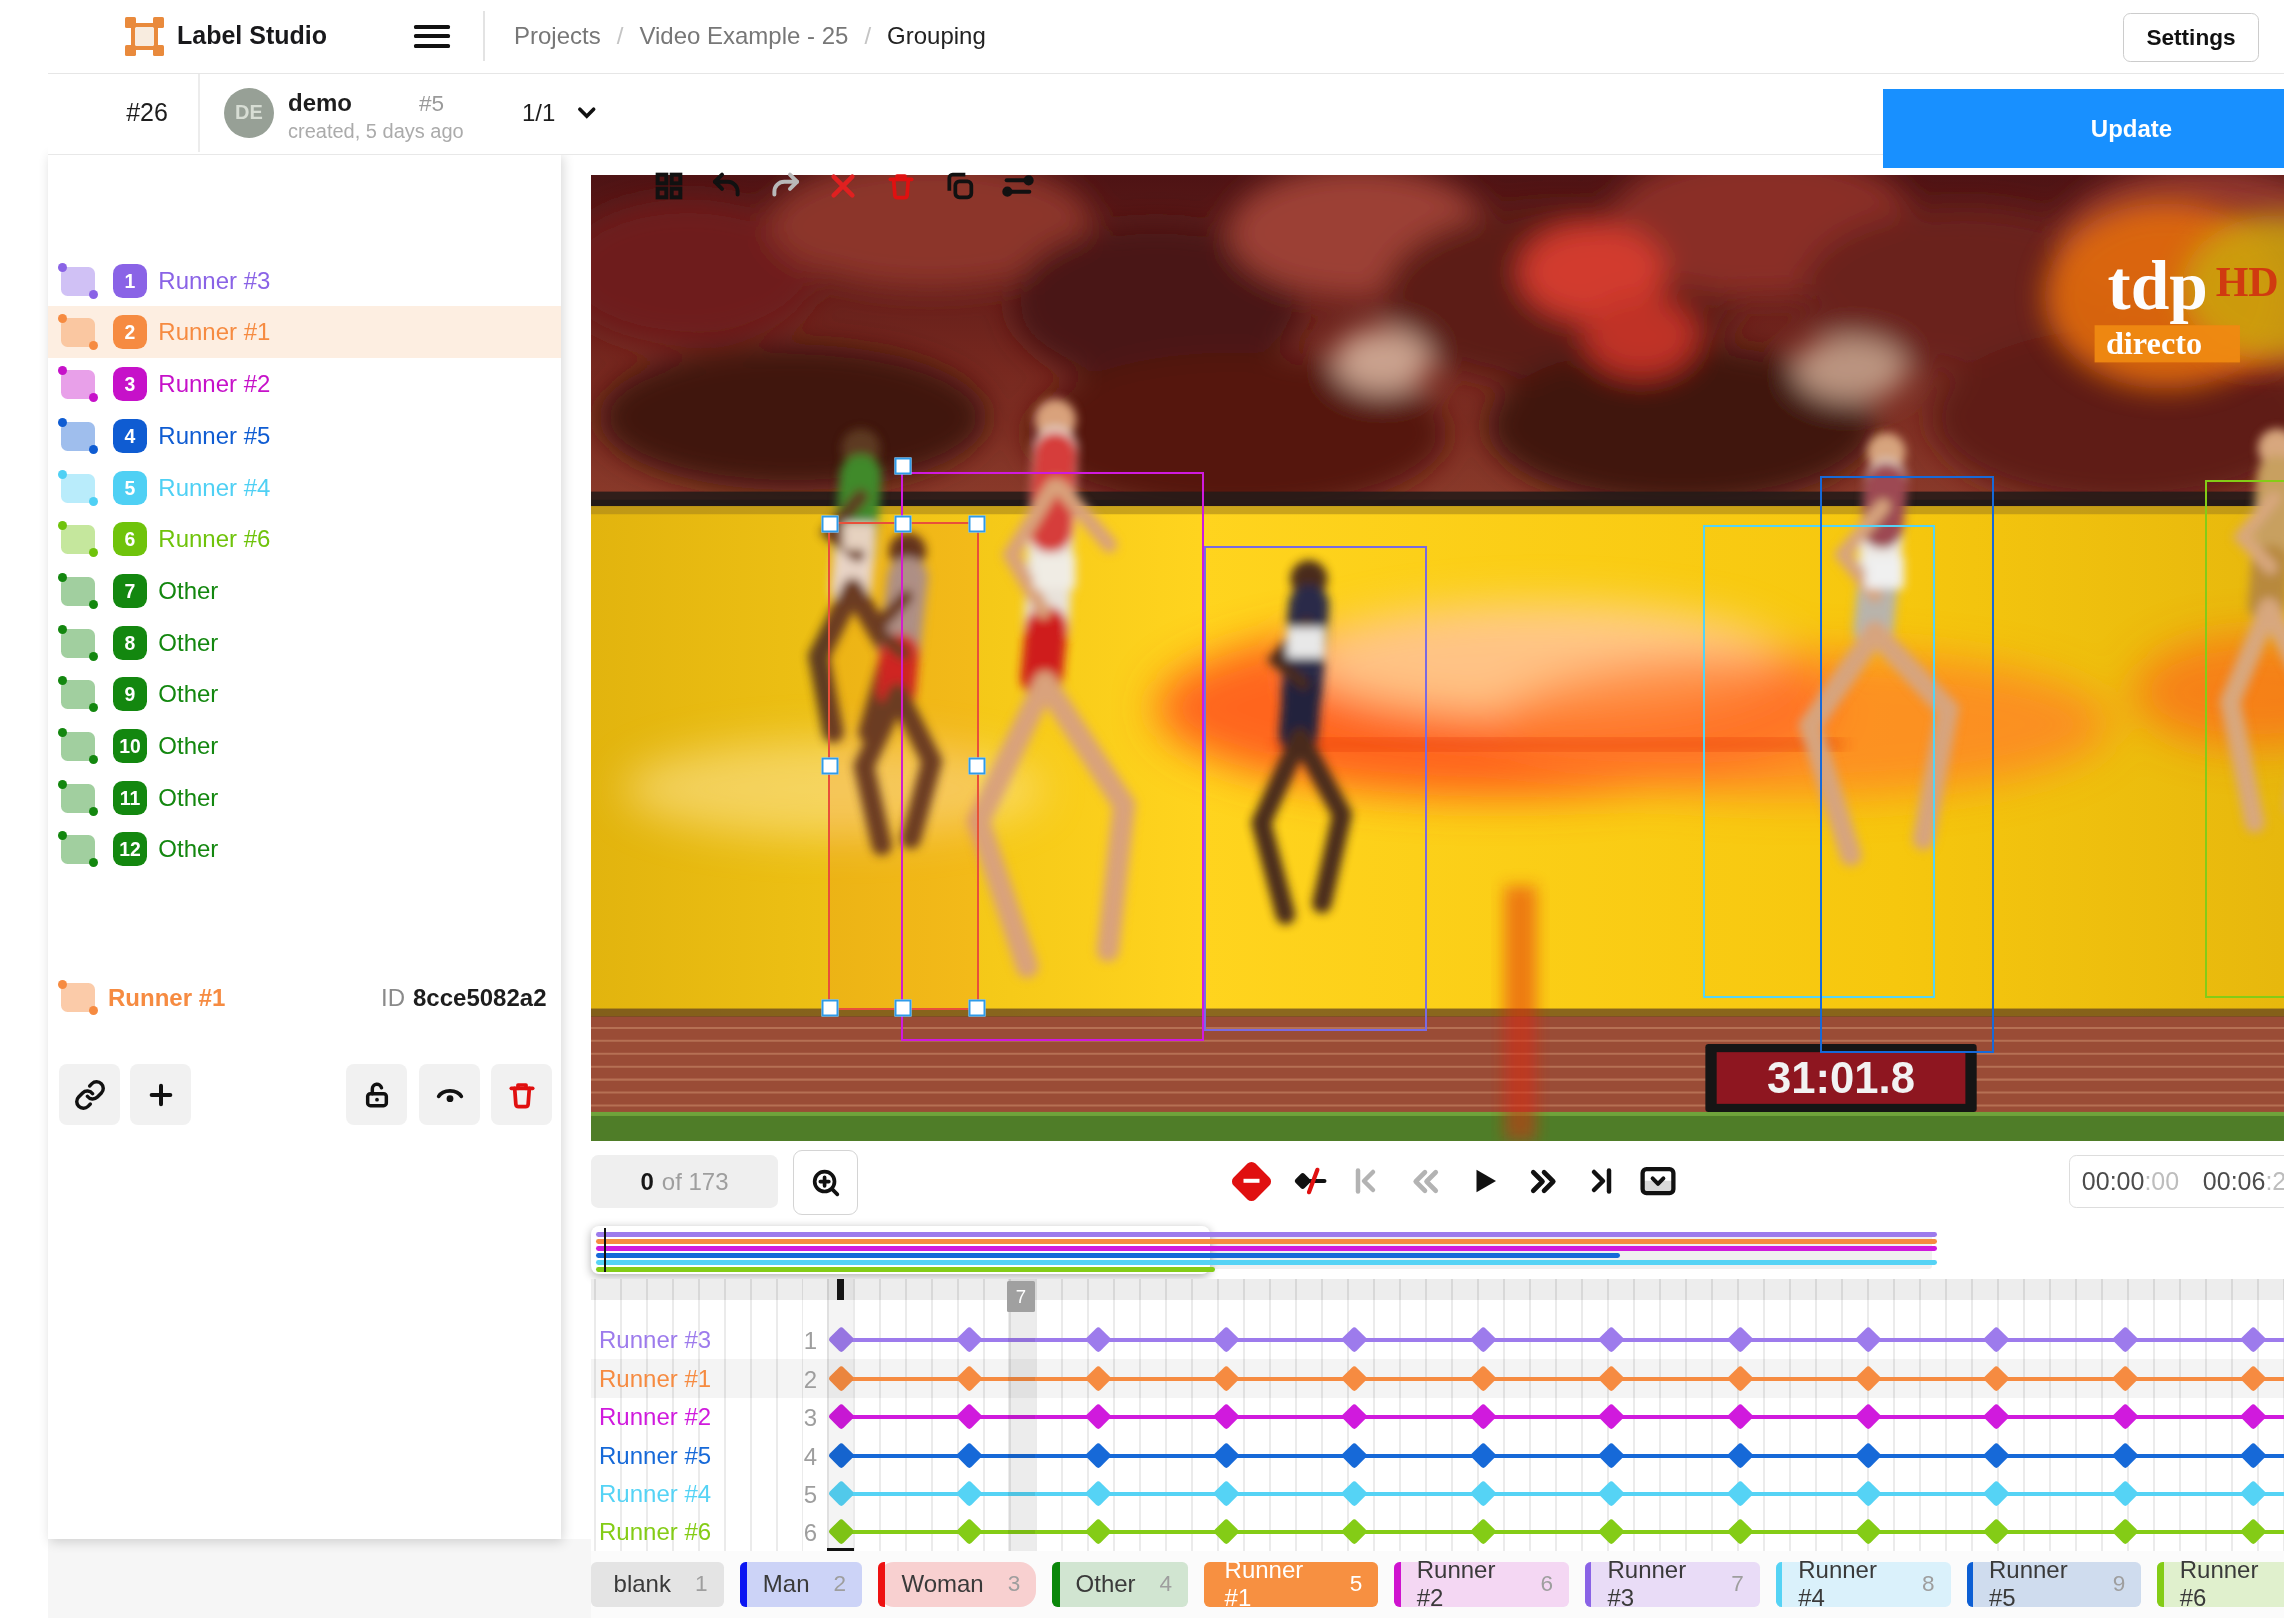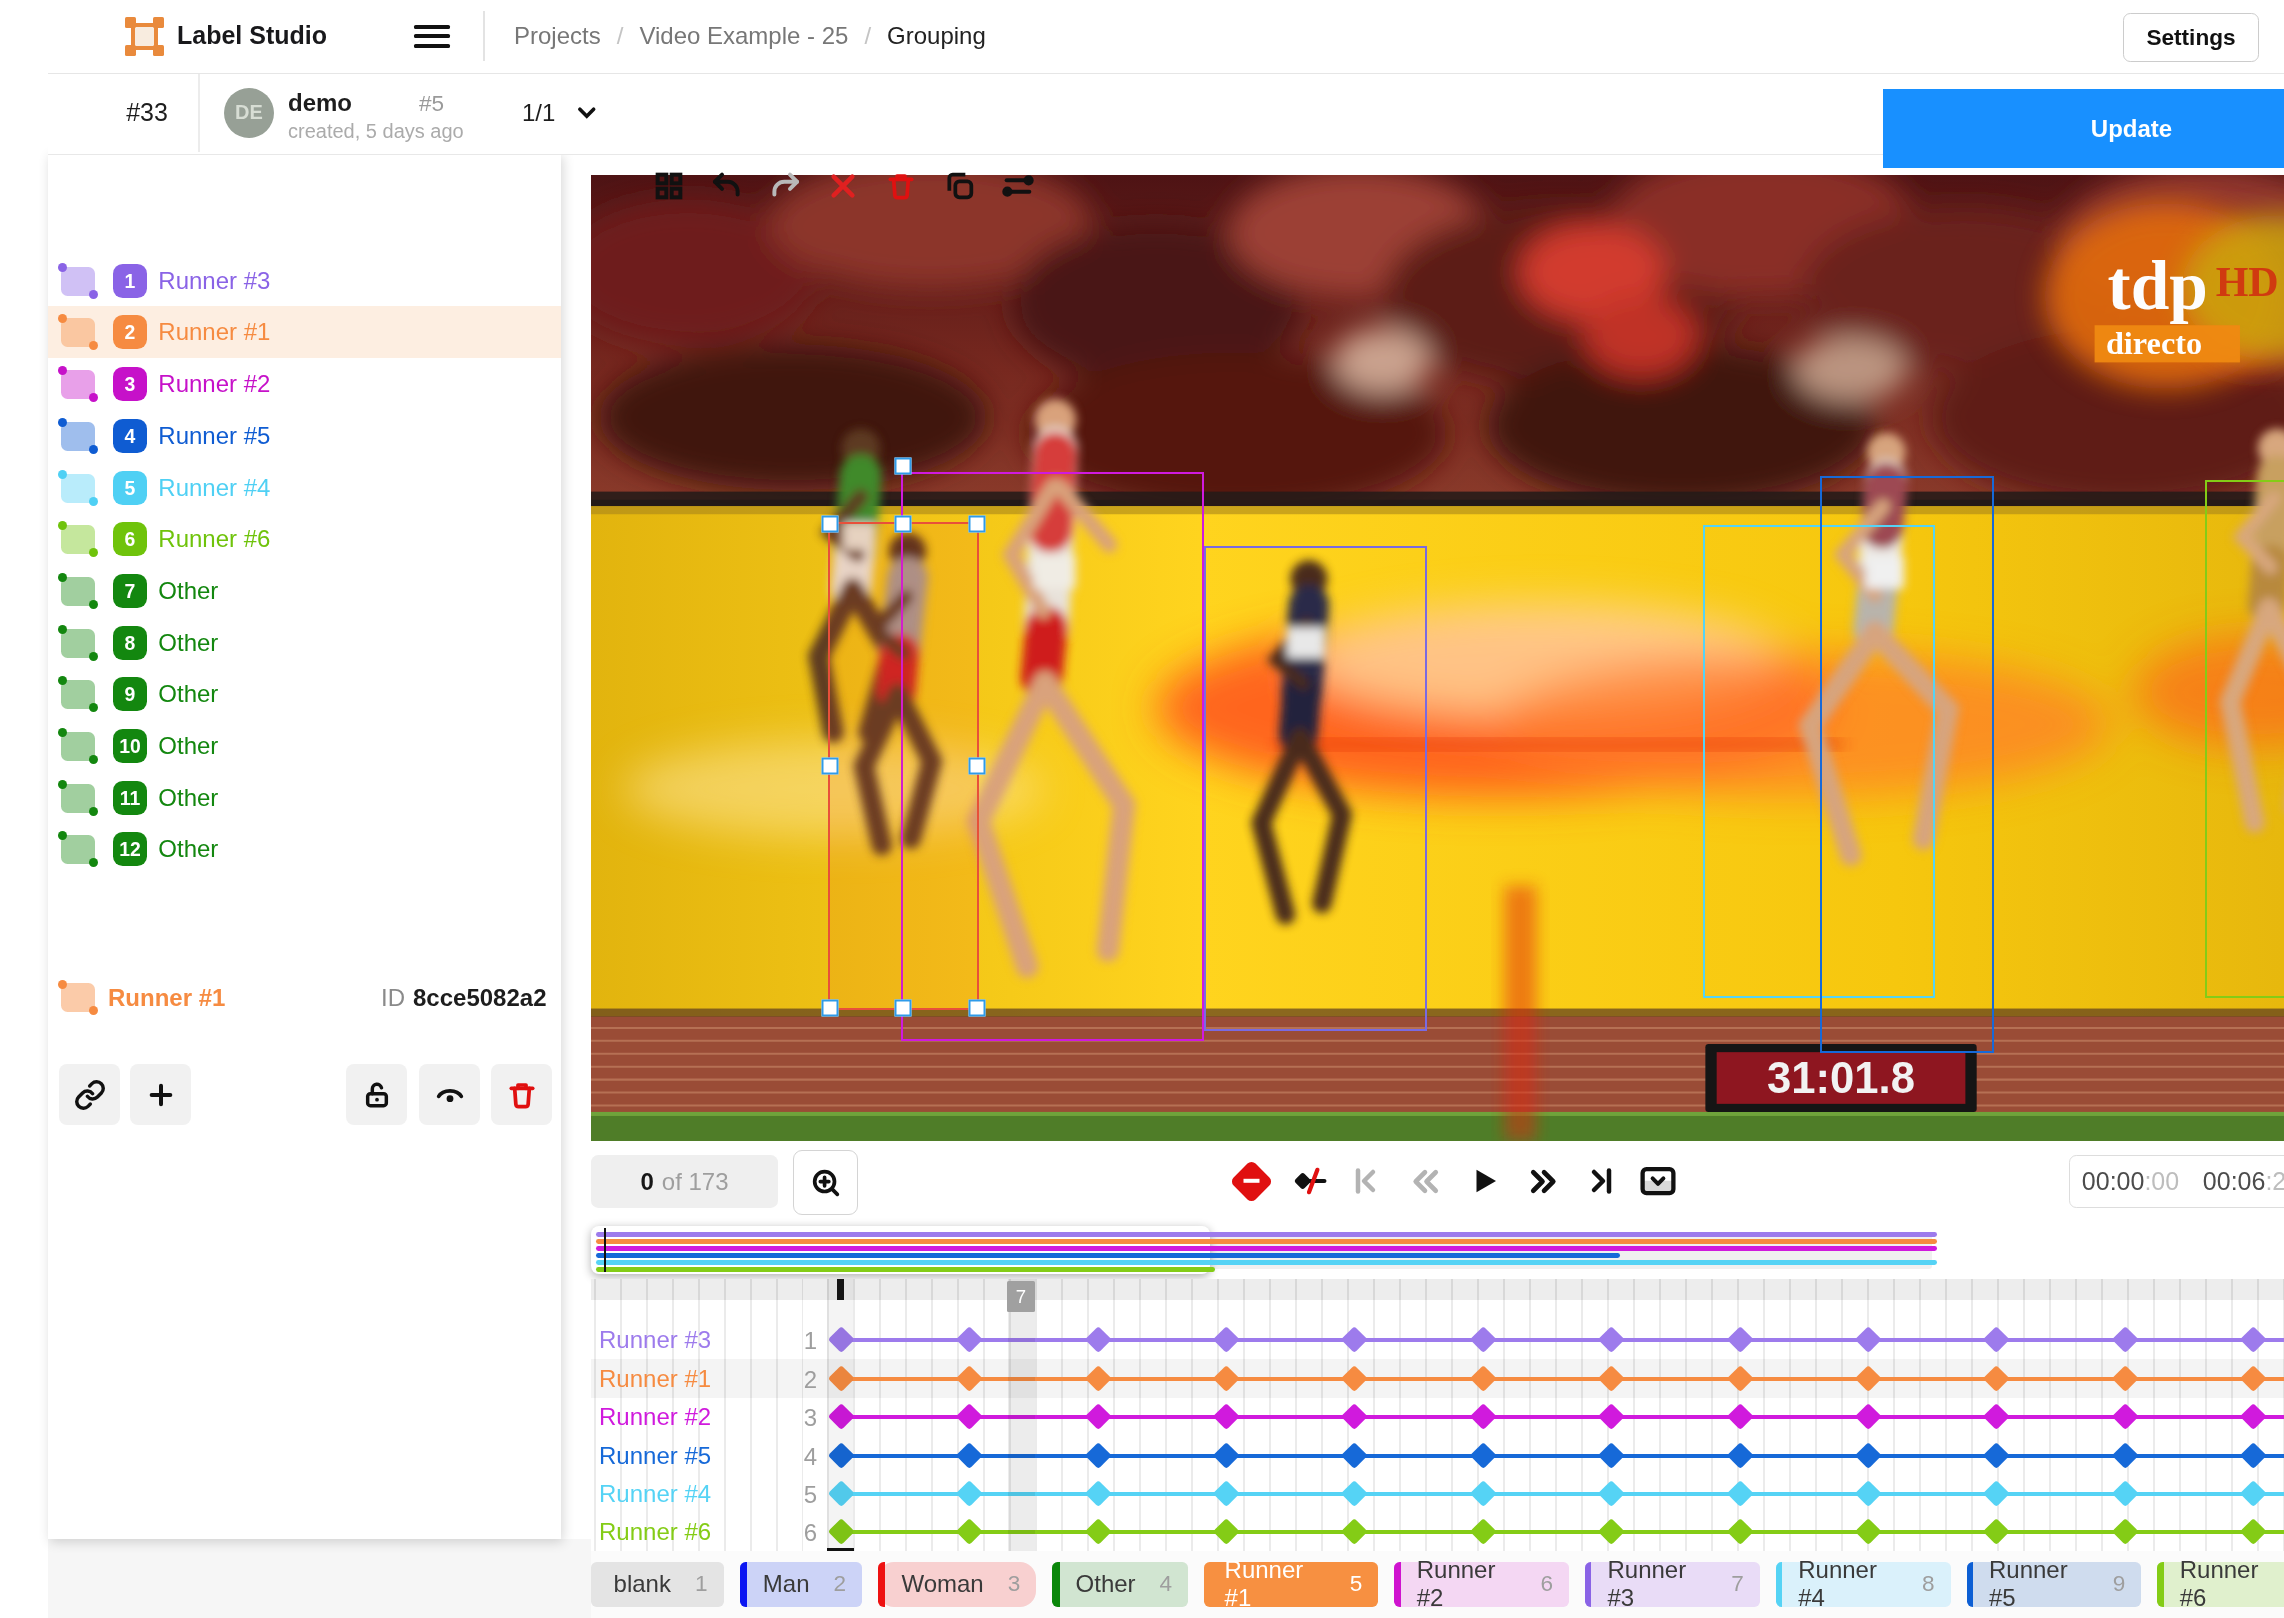--- a/index.html
+++ b/index.html
@@ -146,21 +146,21 @@
       <span class="sep">/</span>
       <span>Video Example - 25</span>
       <span class="sep">/</span>
       <span class="current">Grouping</span>
     </div>
     <div class="abs settings-btn">Settings</div>
     <div class="abs user-avatar">DE</div>
   </div>
 
   <div class="abs taskbar">
-    <div class="abs task-id">#33</div>
+    <div class="abs task-id">#26</div>
     <div class="abs tb-div"></div>
     <div class="abs task-avatar">DE</div>
     <div class="abs task-user">demo</div>
     <div class="abs task-num">#5</div>
     <div class="abs task-created">created, 5 days ago</div>
     <div class="abs pager">
       <span>1/1</span>
       <svg class="ic" width="27.5" height="27.5" viewBox="0 0 24 24" fill="none" stroke="#111" stroke-width="3.2" stroke-linecap="round">
           <path d="M6 9l6 6 6-6"></path>
         </svg>

